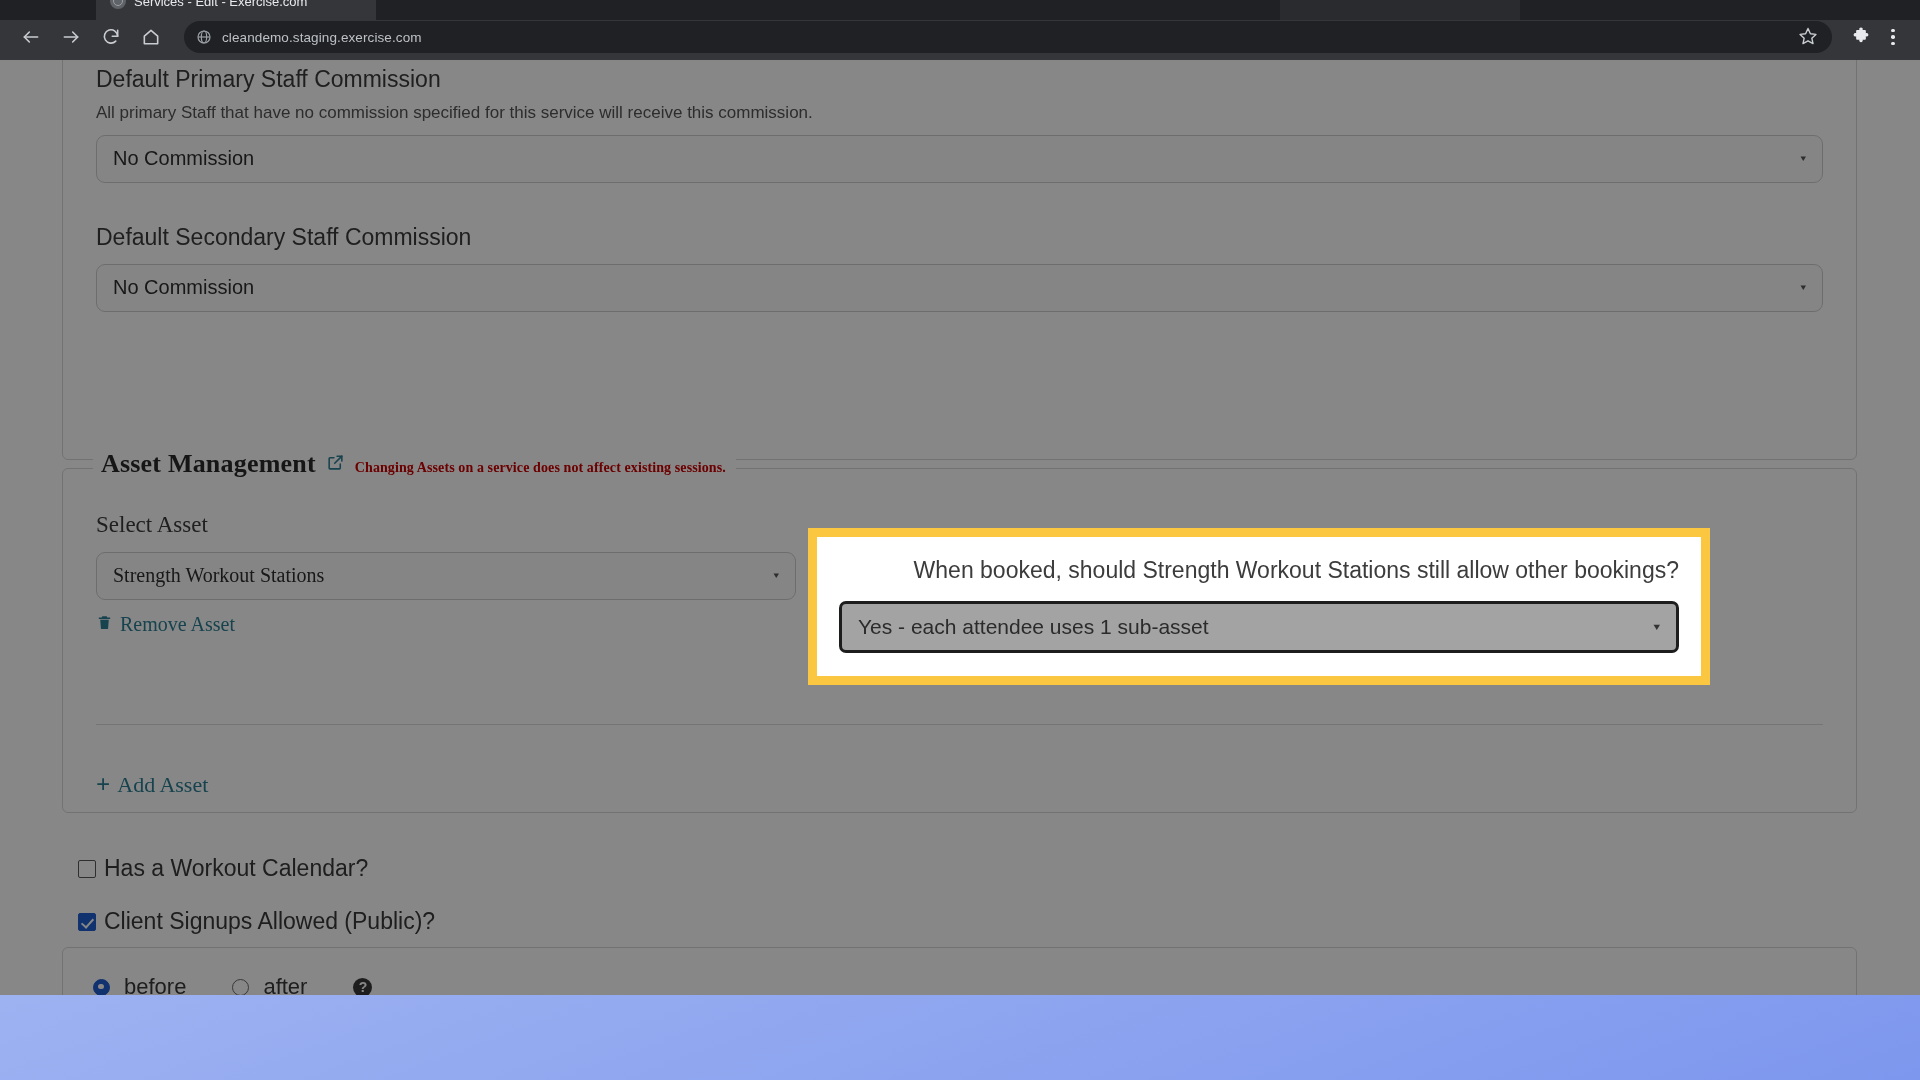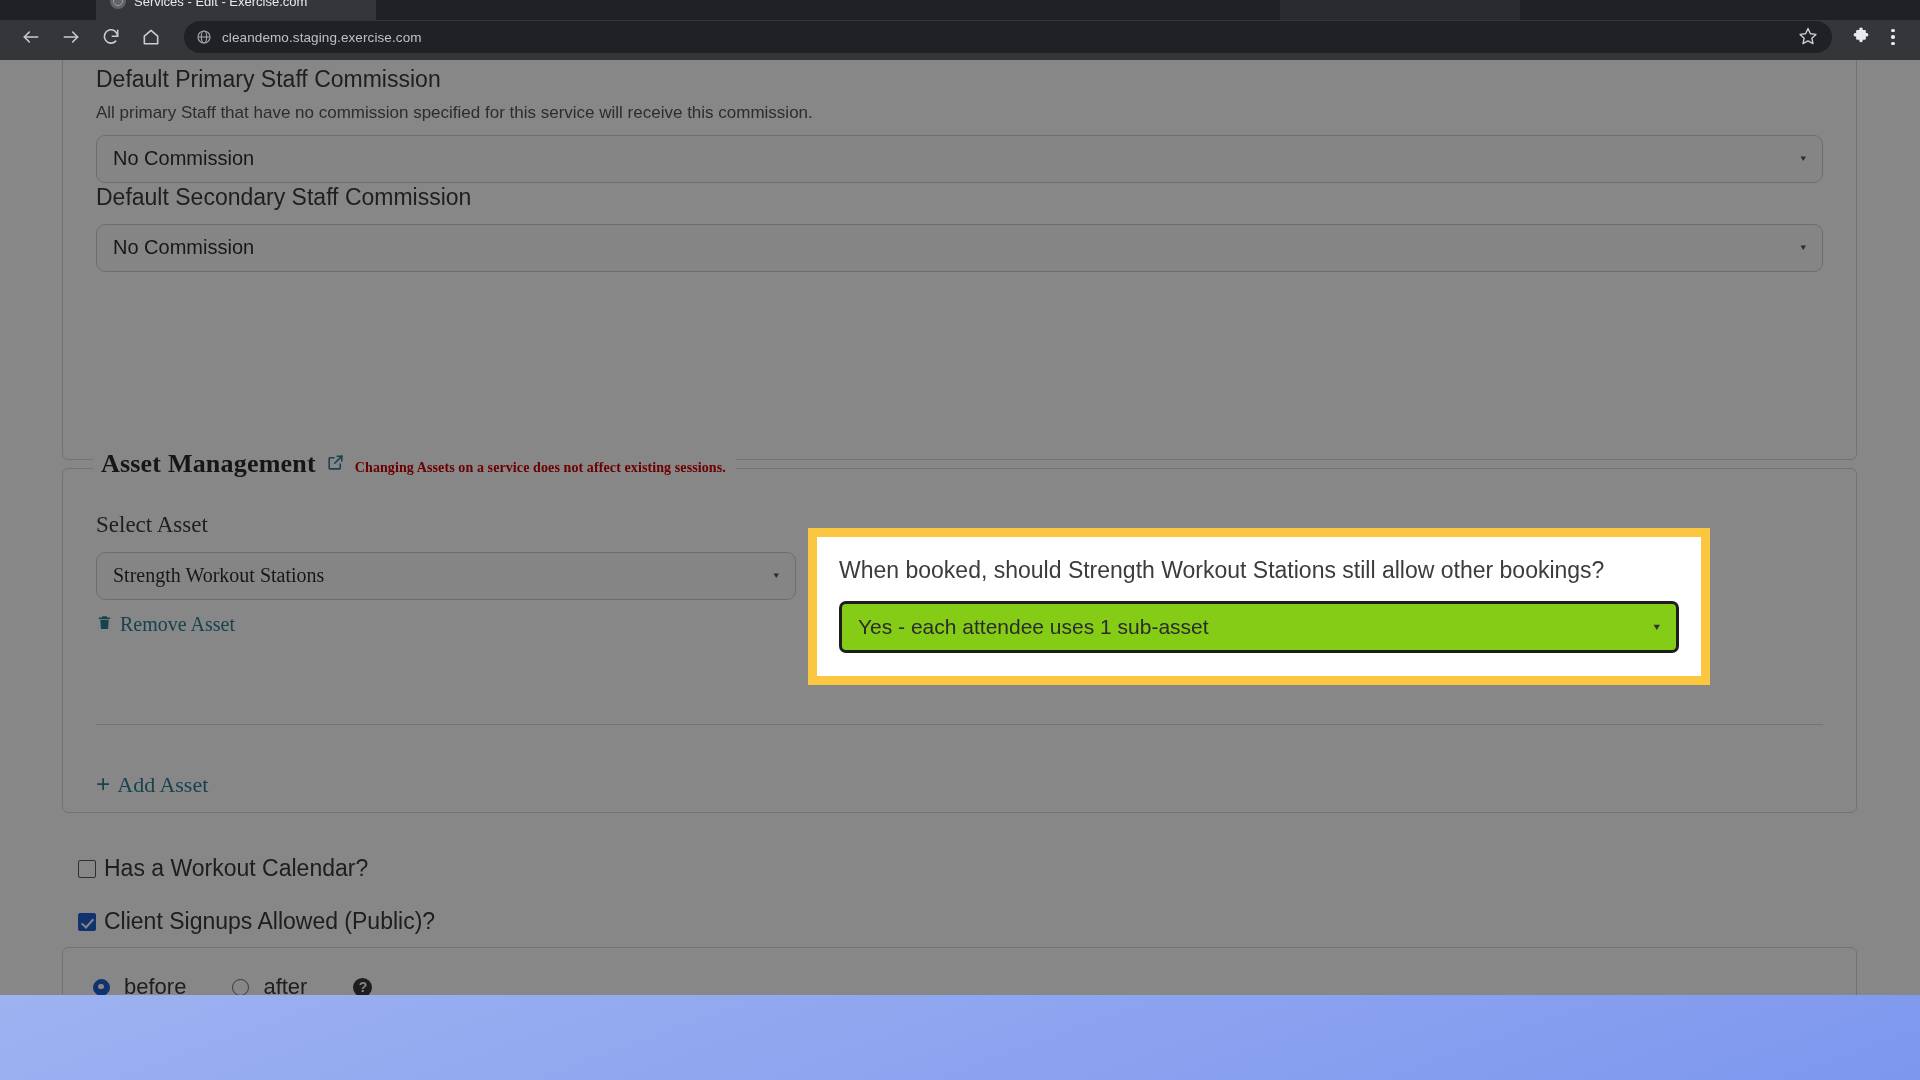--- a/index.html
+++ b/index.html
@@ -355,32 +355,33 @@
   #highlight-callout {
     position: absolute;
     left: 808px;
     top: 468px;
     width: 902px;
     height: 157px;
     background: #ffffff;
     border: 9px solid #fbc740;
     z-index: 30;
     padding: 20px 22px;
+    text-align: right;
   }
   .callout-question {
     font-size: 23px;
     color: #3c3c3c;
     line-height: 1.2;
   }
   #callout-select {
     margin-top: 16px;
     height: 52px;
     border: 3px solid #1d1d1d;
     border-radius: 7px;
-    background: #84cc16;
+    background: #a3a3a3;
     display: flex;
     align-items: center;
     justify-content: space-between;
     padding: 0 16px;
     font-size: 21px;
     color: #2b2b2b;
   }
   #callout-select .caret { font-size: 13px; color: #333; }
 </style>
 </head>
@@ -461,21 +462,21 @@
 
         <div>
           <div class="field-label">Default Primary Staff Commission</div>
           <div class="field-help">All primary Staff that have no commission specified for this service will receive this commission.</div>
           <div class="select-box">
             <span>No Commission</span>
             <span class="caret">▾</span>
           </div>
         </div>
 
-        <div style="">
+        <div style="margin-top:40px">
           <div class="field-label">Default Secondary Staff Commission</div>
           <div class="select-box">
             <span>No Commission</span>
             <span class="caret">▾</span>
           </div>
         </div>
       </div>
 
       <div class="card" id="asset-panel">
 

